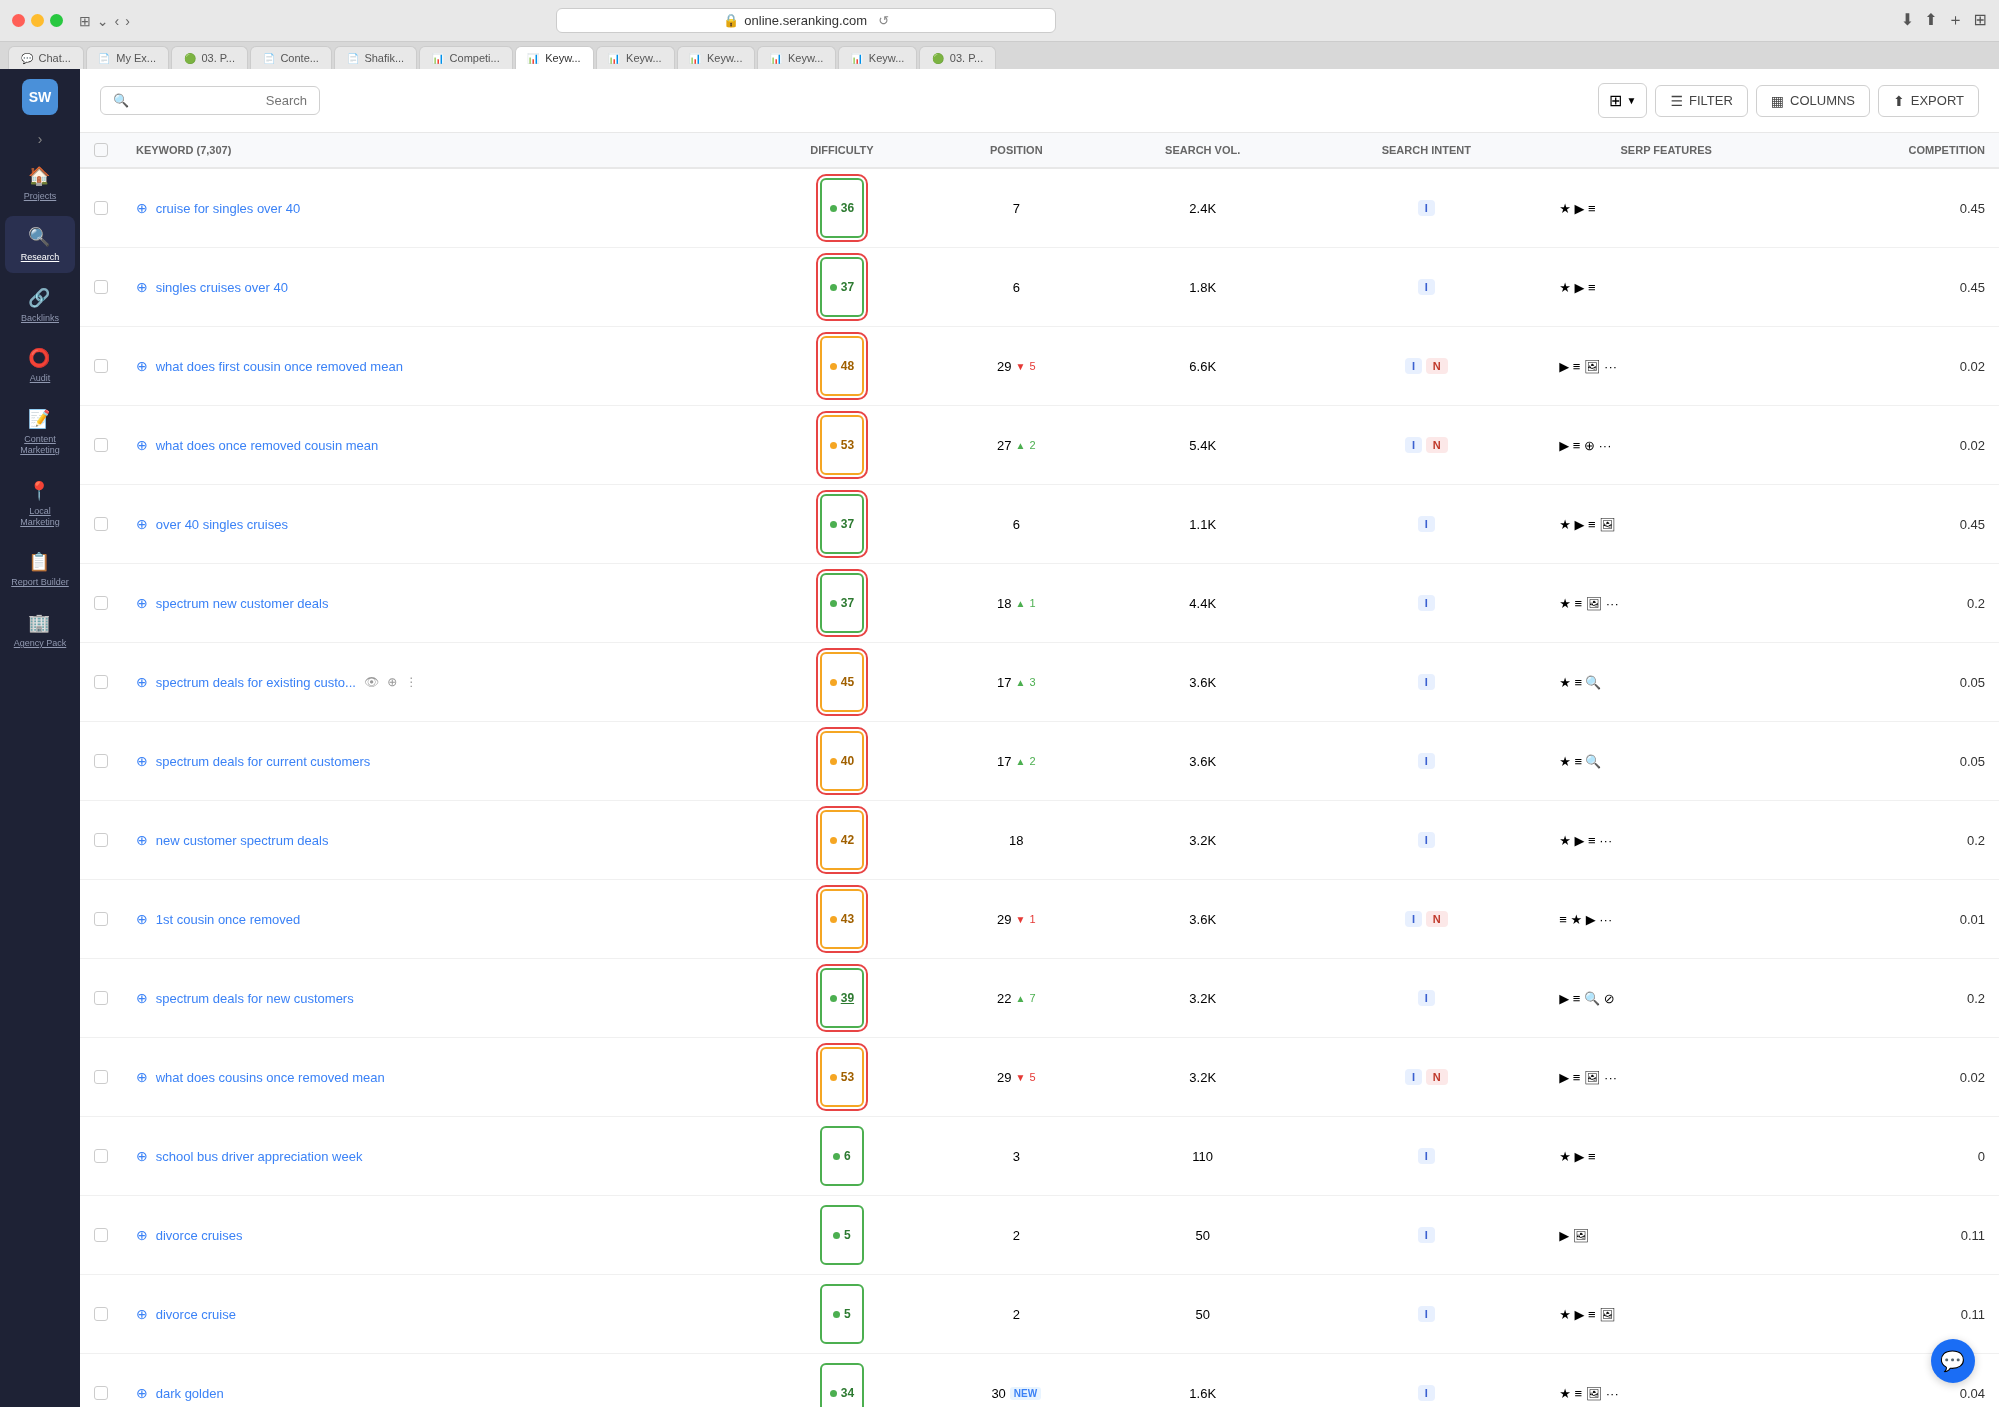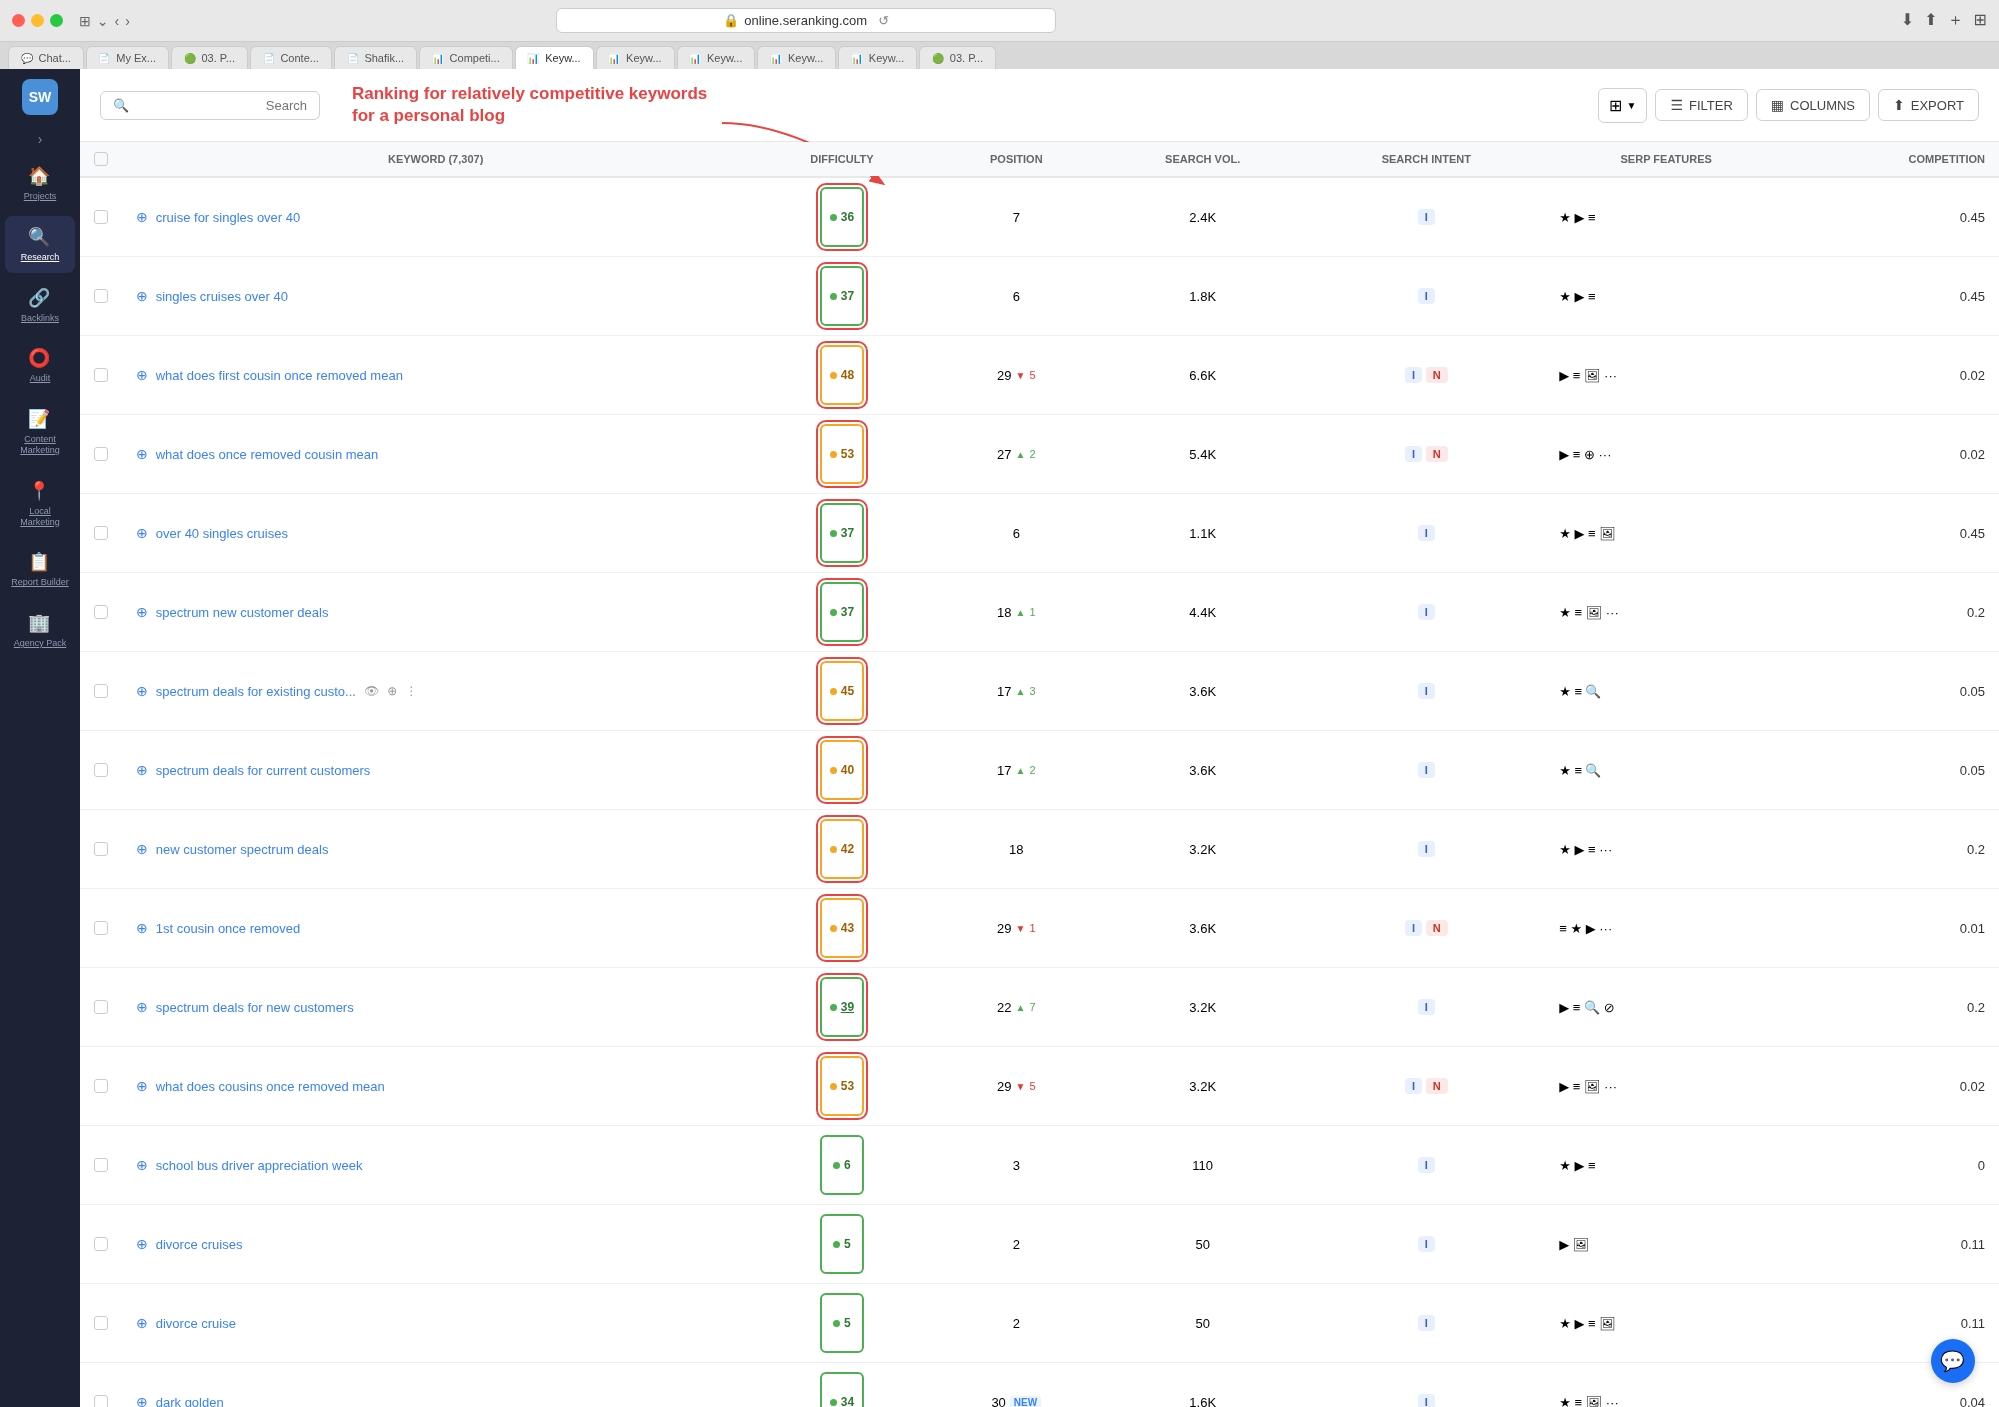--- a/index.html
+++ b/index.html
@@ -44,21 +44,21 @@
     .search-icon { color: #999; font-size: 13px; }
     .annotation { color: #e84444; font-size: 17px; font-weight: 700; line-height: 1.3; max-width: 360px; }
     .toolbar-right { margin-left: auto; display: flex; align-items: center; gap: 8px; }
     .btn { display: flex; align-items: center; gap: 6px; border: 1px solid #d0d0d0; border-radius: 6px; padding: 7px 14px; background: white; cursor: pointer; font-size: 13px; font-weight: 500; color: #444; white-space: nowrap; }
     .btn-icon { font-size: 14px; }
     .copy-btn { border: 1px solid #d0d0d0; border-radius: 6px; padding: 7px 10px; background: white; cursor: pointer; display: flex; align-items: center; gap: 4px; }
 
     
     .table-container { flex: 1; overflow-y: auto; }
     table { width: 100%; border-collapse: collapse; font-size: 13px; }
-    thead th { background: #f8f9fb; border-bottom: 2px solid #e8e8e8; padding: 10px 14px; text-align: center; font-size: 11px; font-weight: 600; color: #666; white-space: nowrap; position: sticky; top: 0; z-index: 10; }
+    thead th { background: #f8f9fb; border-bottom: 2px solid #e8e8e8; padding: 10px 14px; text-align: left; font-size: 11px; font-weight: 600; color: #666; white-space: nowrap; position: sticky; top: 0; z-index: 10; }
     thead th.center { text-align: center; }
     thead th.right { text-align: right; }
     tbody tr { border-bottom: 1px solid #f0f0f0; }
     td { padding: 9px 14px; vertical-align: middle; }
     td.center { text-align: center; }
     td.right { text-align: right; }
 
     .keyword-cell { display: flex; align-items: center; gap: 8px; }
     .keyword-link { color: #3b82f6; text-decoration: none; font-size: 13px; }
     .add-icon { color: #3b82f6; font-size: 14px; cursor: pointer; }
@@ -220,32 +220,20 @@
   </div>
 
   <div class="content">
 
     <div class="toolbar">
       <div class="search-box">
         <span class="search-icon">🔍</span>
         <input type="text" placeholder="Search" style="">
       </div>
 
-      <div style="position:relative; margin-left: 20px;">
-        <div class="annotation">Ranking for relatively competitive keywords for a personal blog</div>
-
-        <svg style="position:absolute; right:-180px; top:30px; pointer-events:none;" width="180" height="80">
-          <defs>
-            <marker id="arrowhead" markerWidth="8" markerHeight="6" refX="6" refY="3" orient="auto">
-              <polygon points="0 0, 8 3, 0 6" fill="#e84444"></polygon>
-            </marker>
-          </defs>
-          <path d="M10,10 Q80,10 170,70" stroke="#e84444" stroke-width="2" fill="none" marker-end="url(#arrowhead)"></path>
-        </svg>
-      </div>
 
       <div class="toolbar-right">
         <div class="copy-btn">
           <span>⊞</span>
           <span style="font-size:10px;">▼</span>
         </div>
         <button class="btn">
           <span class="btn-icon">☰</span>
           <span>FILTER</span>
         </button>

